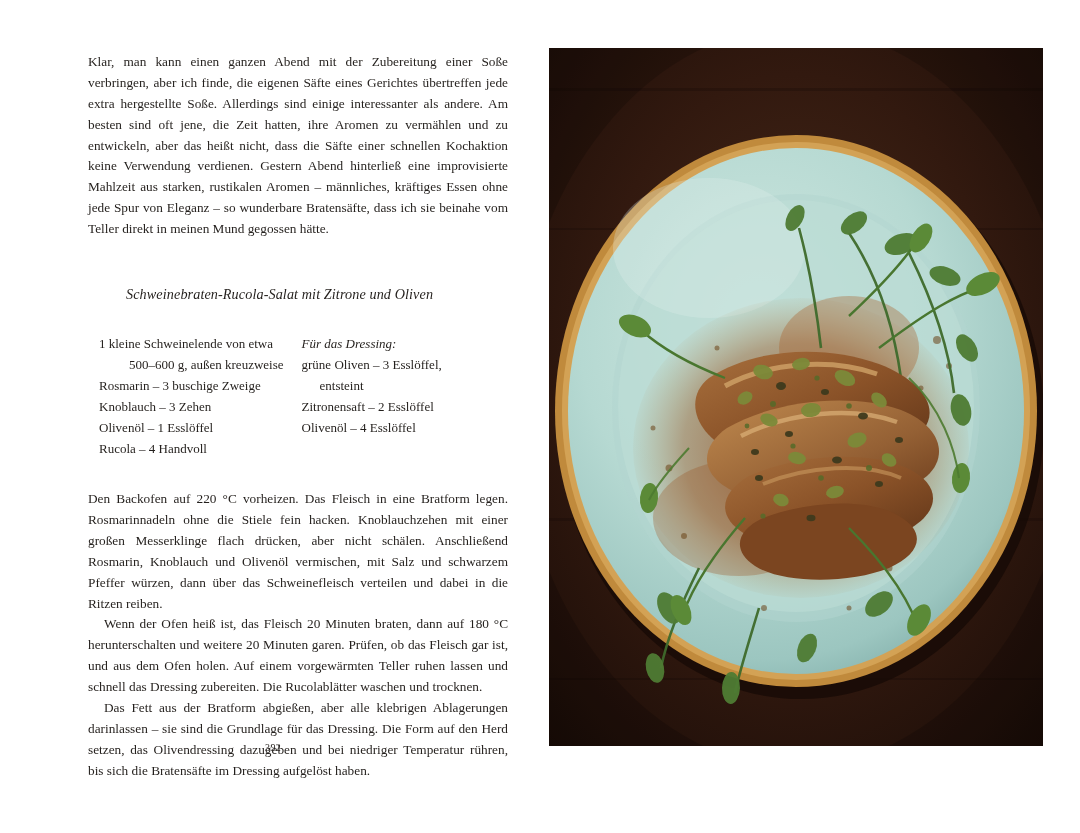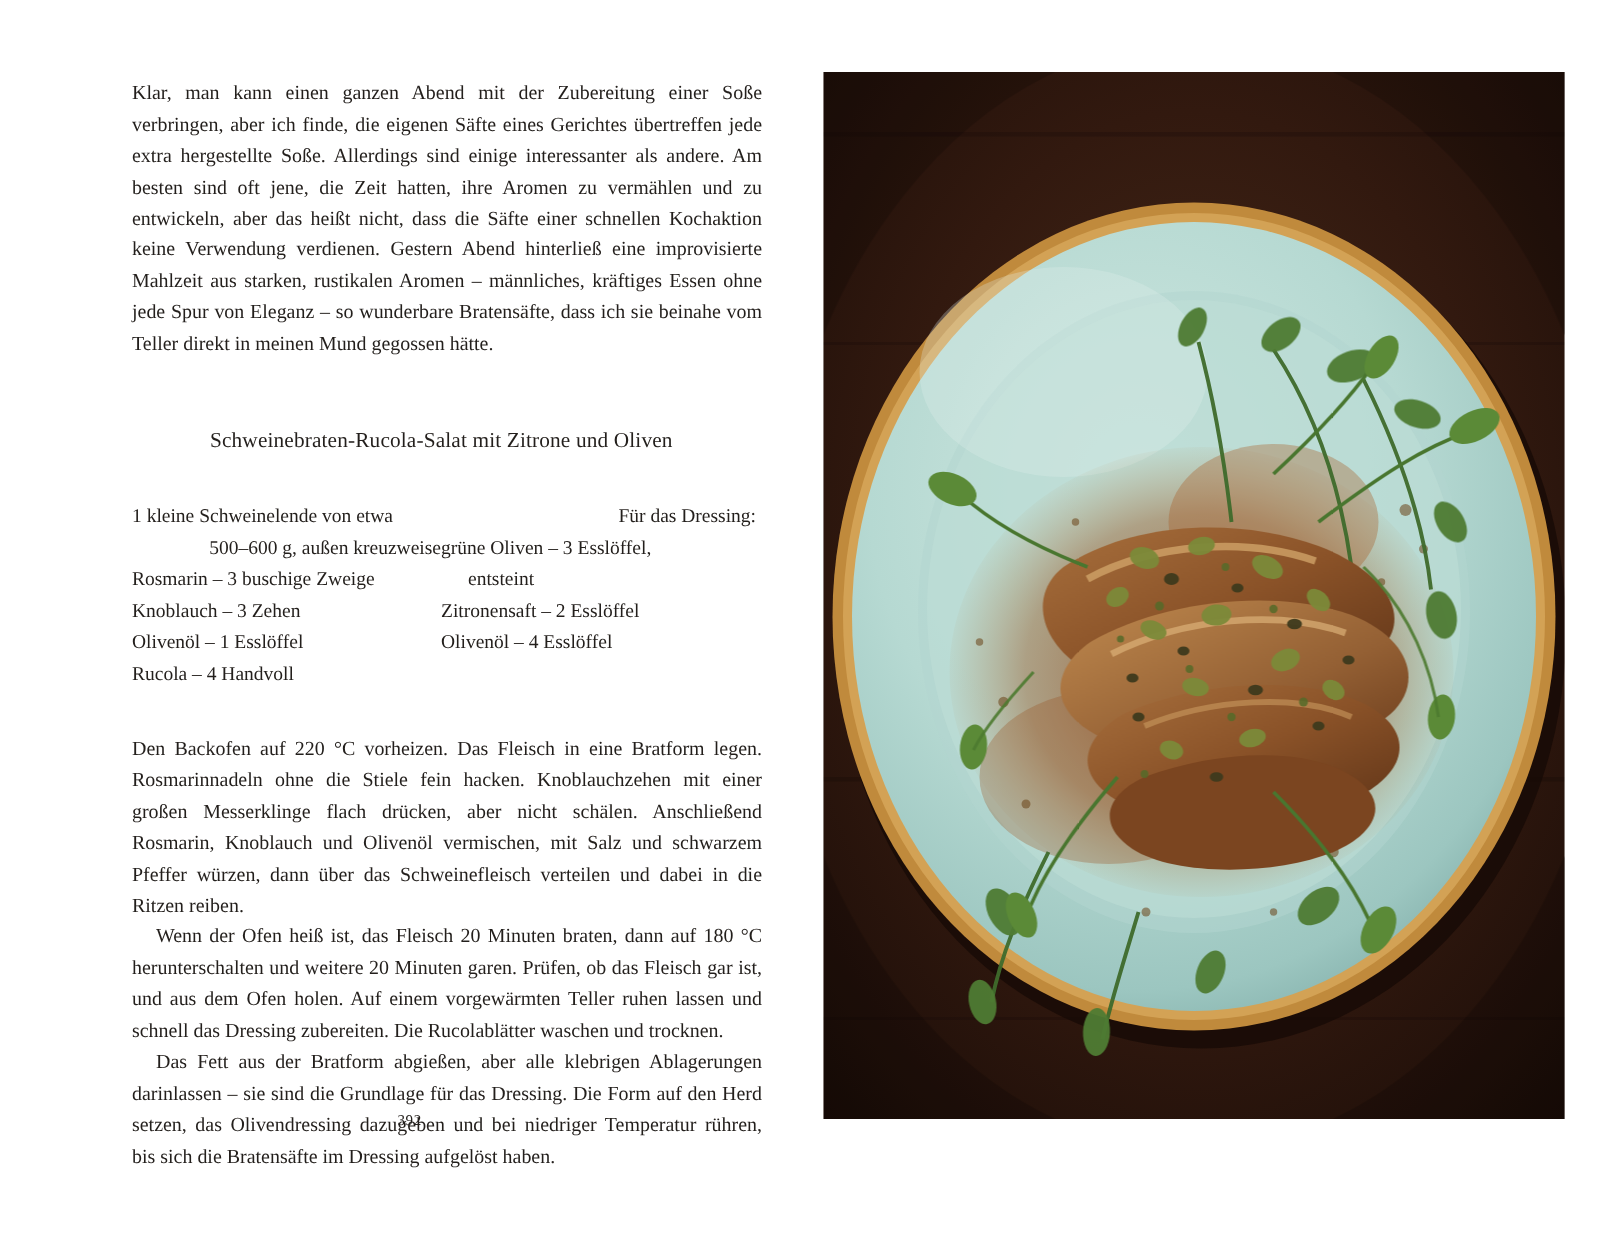--- a/index.html
+++ b/index.html
@@ -33,61 +33,62 @@
     line-height: 1.57;
     text-align: justify;
     margin: 0;
     hyphens: auto;
   }
   .para.indent {
     text-indent: 16px;
   }
 
   .recipe-title {
+    font-style: italic;
     font-size: 14.2px;
-    margin: 16px;
+    margin: 2px;
     padding: 0;
     letter-spacing: 0.1px;
   }
   .title-wrap {
     margin-top: 46px;
     margin-bottom: 30px;
     padding-left: 36px;
   }
 
   
   .ingredients {
     display: flex;
     padding-left: 0px;
     margin-bottom: 30px;
+    margin-left: 11px;
   }
   .ing-col {
     font-size: 13px;
     line-height: 1.62;
   }
   .ing-col.left {
     width: 206px;
     padding-left: 0px;
   }
   .ing-col.right {
     width: 210px;
   }
   .ing-head {
+    font-style: italic;
     margin: 0 0 0 0;
-    text-align: right;
   }
   .ing-item {
     margin: 0;
     padding-left: 14px;
     text-indent: -14px;
   }
   .ing-sub {
     margin: 0;
     padding-left: 30px;
-    text-align: right;
   }
   .ing-sub2 {
     margin: 0;
     padding-left: 18px;
   }
 
   
   .method .para {
     margin: 0;
   }

